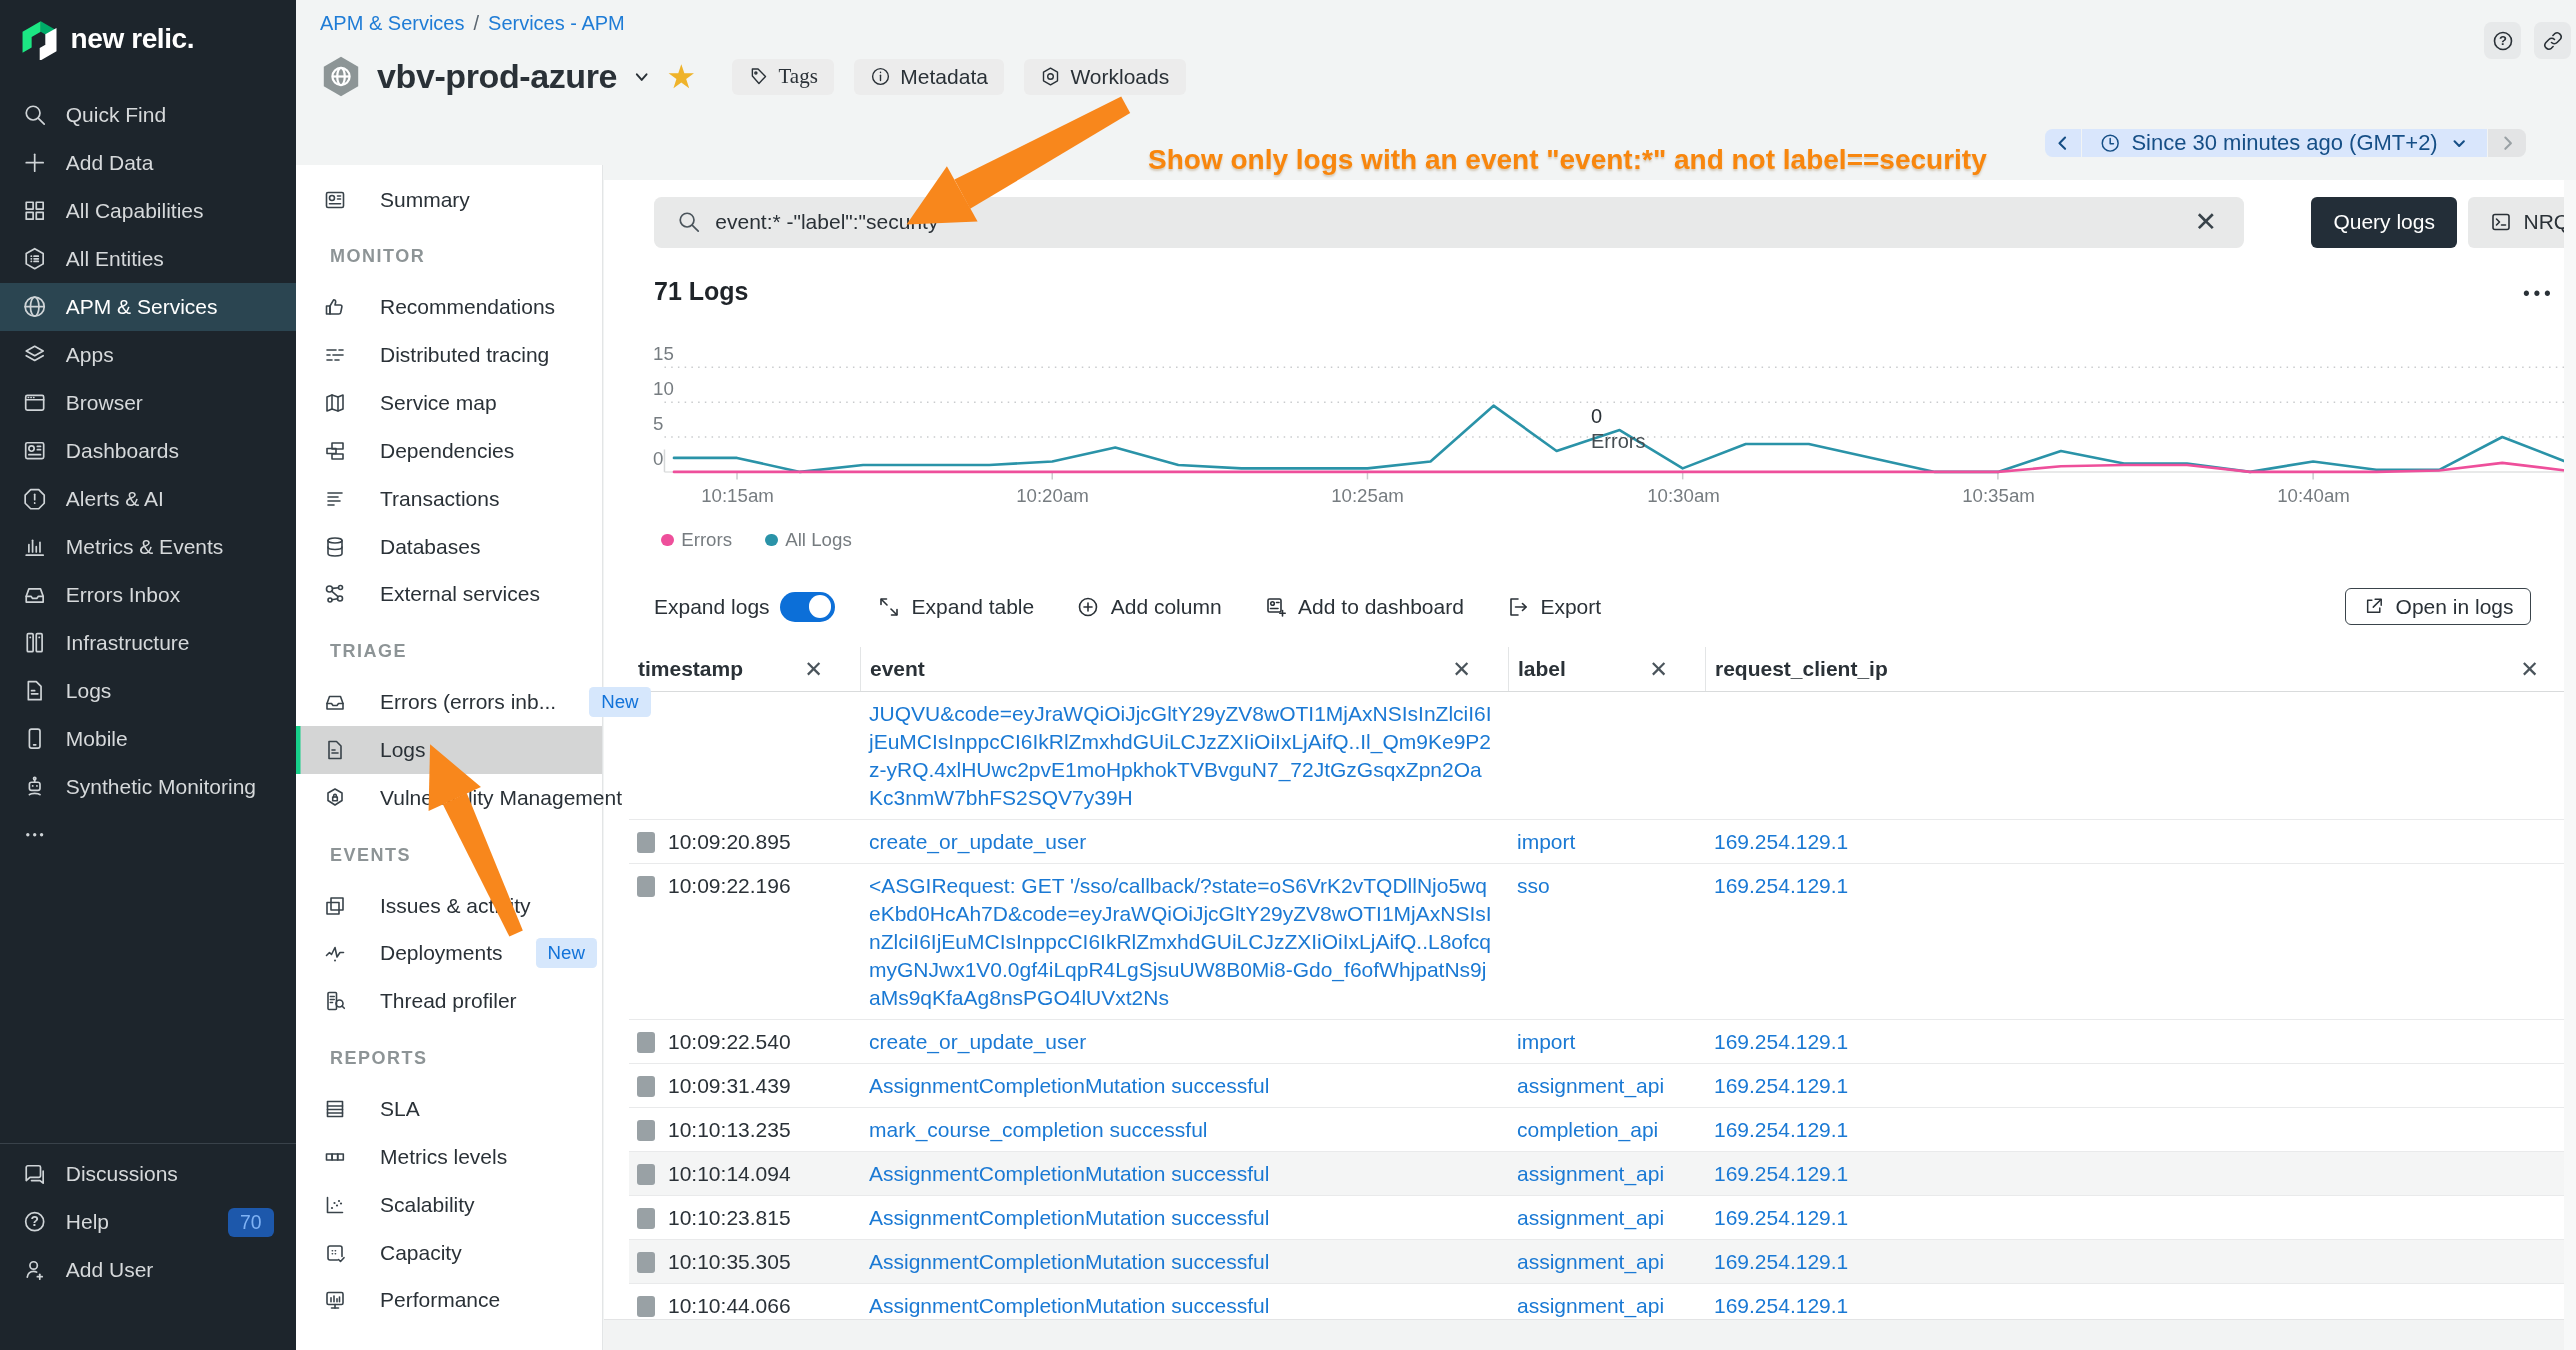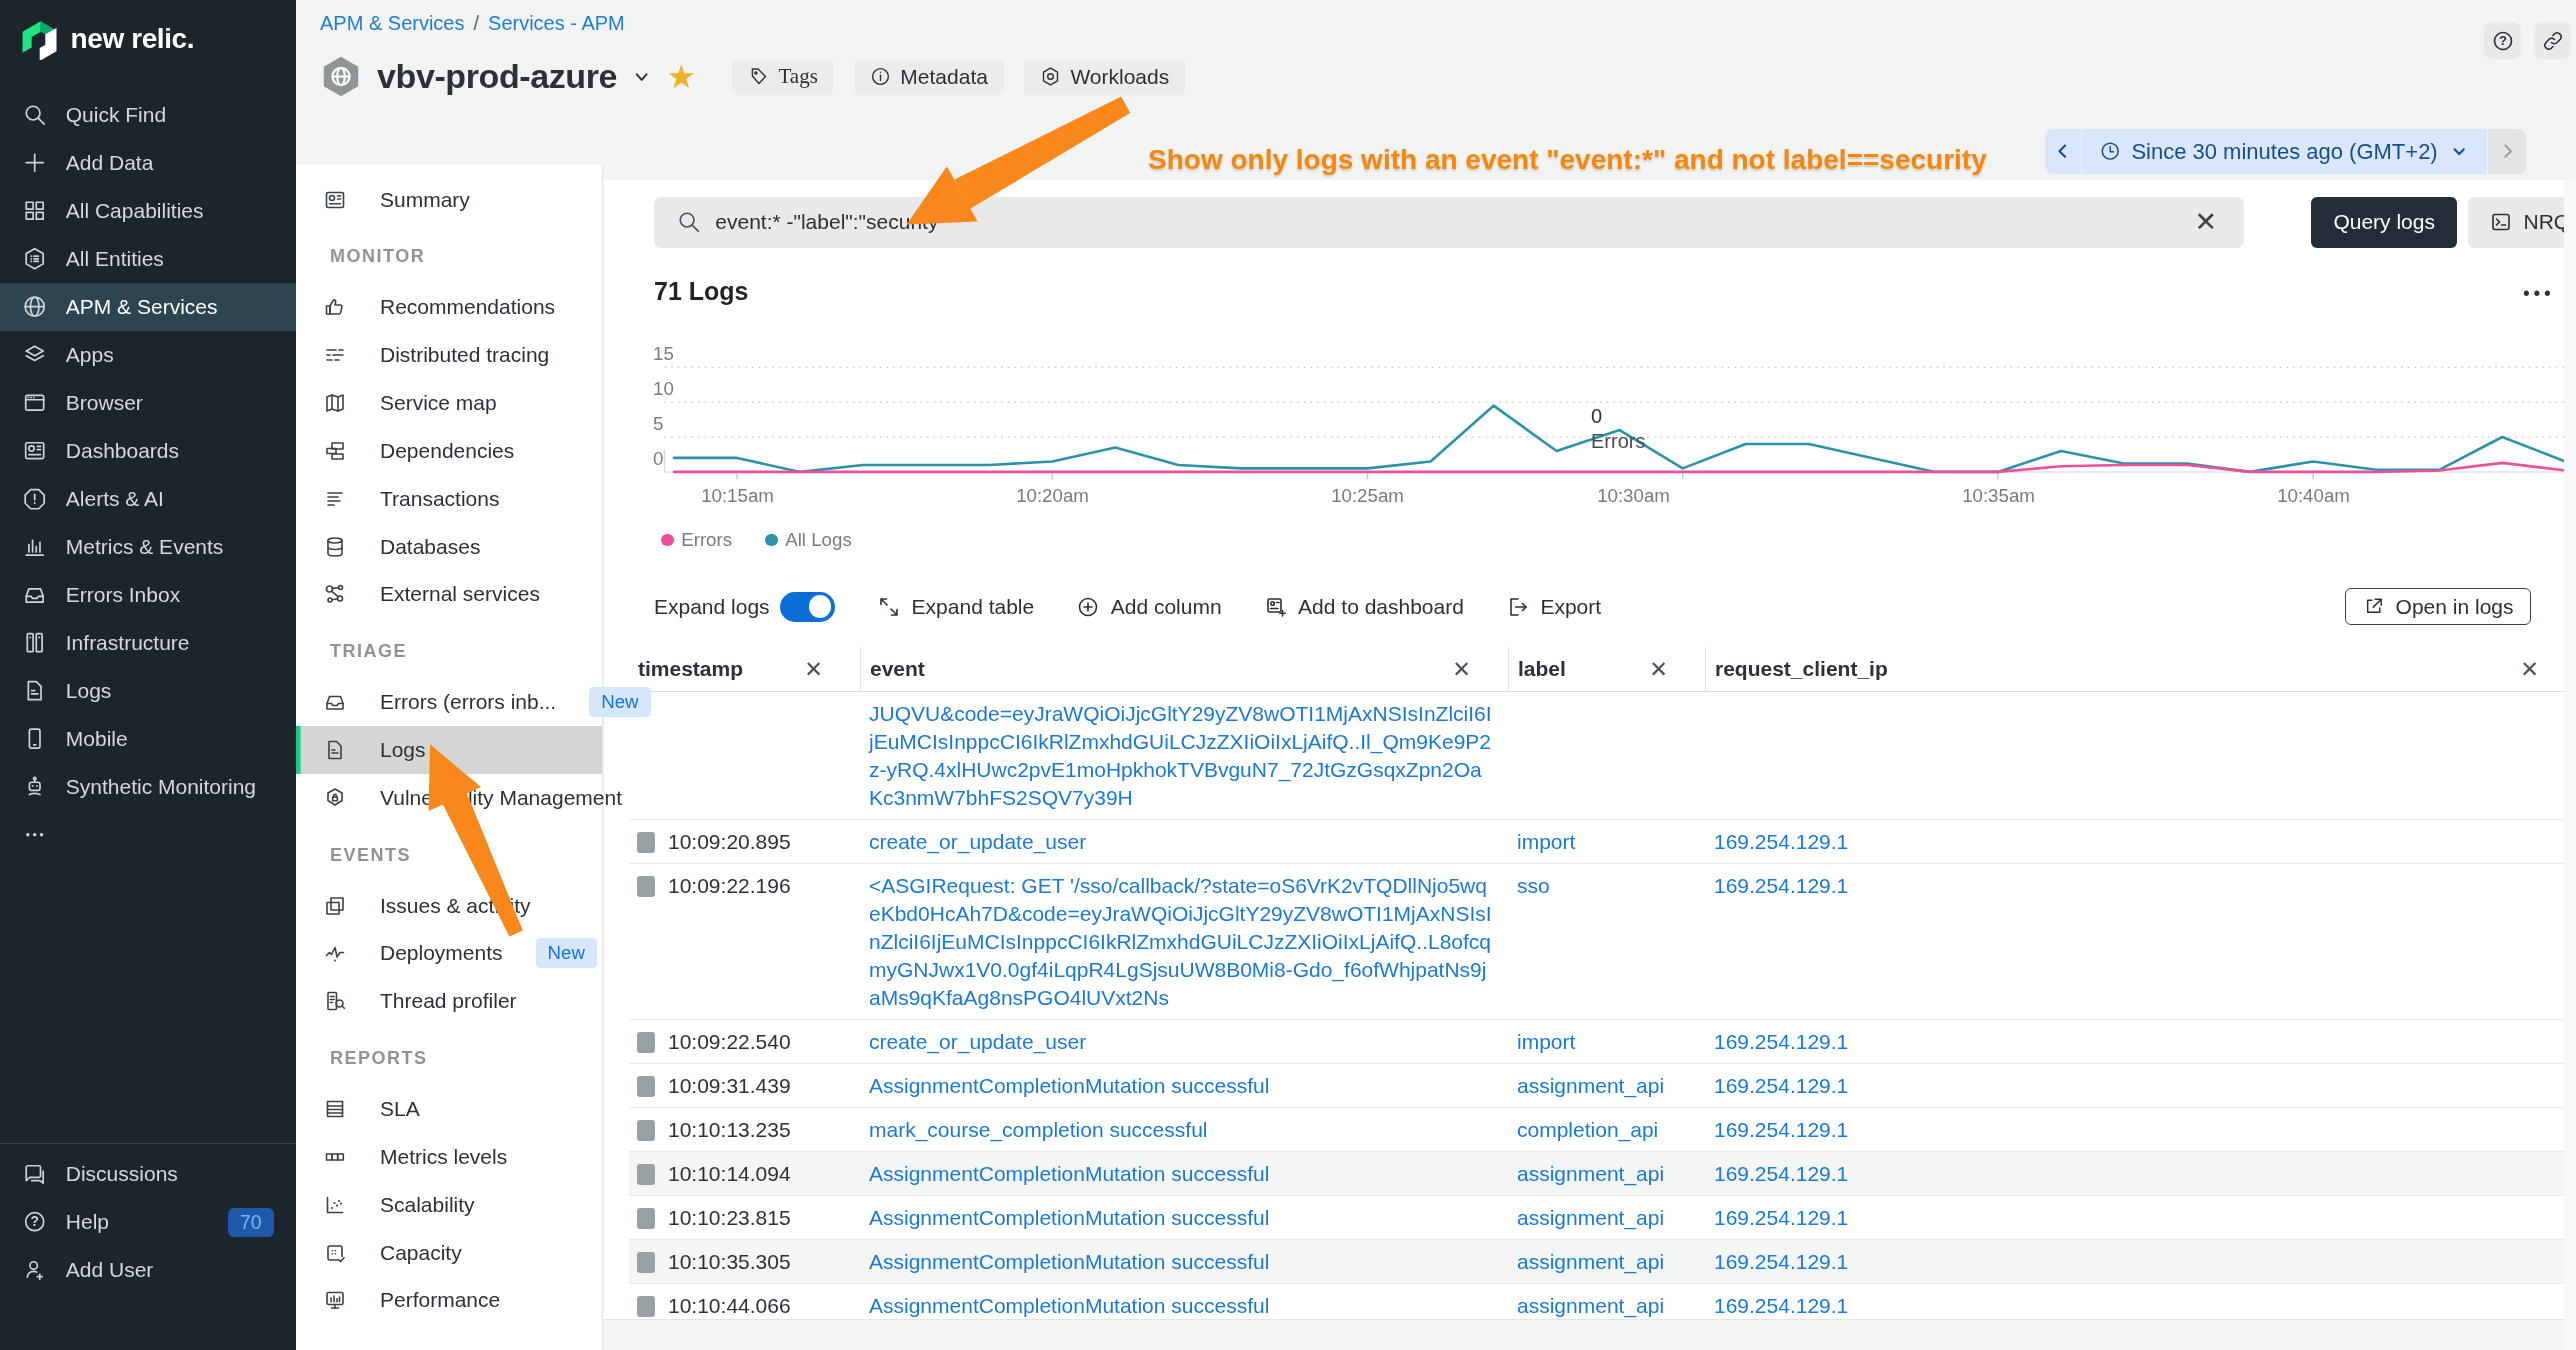--- a/index.html
+++ b/index.html
@@ -32,21 +32,21 @@
   #page-title { font-size:34px; font-weight:700; color:#2a3137; letter-spacing:-0.4px; }
   #title-caret { width:19.4px; height:19.4px; color:#2a3137; }
   #fav-star { color:#efb32a; font-size:33px; line-height:33px; cursor:pointer; }
   .hbtn { display:inline-flex; align-items:center; gap:9px; background:#ececec; border-radius:6px; height:36px; padding:0 16.5px; font-size:21px; color:#2a3137; cursor:pointer; margin-left:4.5px; }
   .hbtn .ic { width:21px; height:21px; color:#2a3137; }
   #annotation { position:absolute; left:852px; top:144px; font-size:28px; font-weight:700; color:#f8860d; text-shadow:0 1.5px 2.2px rgba(120,70,0,.25); white-space:nowrap; z-index:12; }
   .corner-btn { position:absolute; top:22.4px; width:37px; height:37px; background:#e7e9ea; border-radius:7.5px; display:flex; align-items:center; justify-content:center; cursor:pointer; }
   .corner-btn .ic { width:24px; height:24px; color:#2a3137; }
   #help-btn { left:2188px; }
   #link-btn { left:2238px; }
-  #time-picker { position:absolute; left:1749px; top:129px; height:45px; display:flex; border-radius:7.5px; overflow:hidden; font-size:22px; }
+  #time-picker { position:absolute; left:1749px; top:129px; height:28px; display:flex; border-radius:7.5px; overflow:hidden; font-size:22px; }
   .tp-seg { display:flex; align-items:center; justify-content:center; background:#d9e6fc; color:#164f86; cursor:pointer; }
   #tp-back { width:37px; border-right:1.5px solid #f2f4f4; }
   #tp-main { padding:0 16.5px; gap:10.5px; }
   #tp-fwd { width:39px; background:#e3e4e5; color:#9aa1a5; border-left:1.5px solid #f2f4f4; }
   .tp-seg .ic { width:22.4px; height:22.4px; }
 
   
   #secondary-sidebar { position:absolute; left:296px; top:165px; width:307px; bottom:0; background:#fff; border-right:1.5px solid #e3e5e6; z-index:4; }
   .s-head { position:absolute; left:34px; height:30px; display:flex; align-items:center; font-size:18px; font-weight:700; letter-spacing:1.5px; color:#8d9496; }
   .s-item { position:absolute; left:0; right:0; height:48px; display:flex; align-items:center; gap:33px; padding:0 18px 0 27px; font-size:21px; color:#2a3137; cursor:pointer; white-space:nowrap; }
@@ -588,21 +588,21 @@
           <polyline points="26.7,141.3 111.0,141.3 195.3,160.0 279.6,150.7 363.9,150.7 448.2,150.7 532.5,146.0 616.8,127.3 701.1,150.7 785.4,155.3 869.7,155.3 954.0,155.3 1038.3,146.0 1122.6,71.4 1206.9,132.0 1291.2,104.0 1375.5,155.3 1459.8,122.7 1544.1,122.7 1628.4,141.3 1712.7,160.0 1797.0,160.0 1881.3,132.0 1965.6,148.8 2049.9,148.8 2134.2,160.0 2218.5,146.0 2302.8,157.2 2387.1,157.2 2471.4,113.3 2555.7,146.0" fill="none" stroke="#2a93a8" stroke-width="3.5" stroke-linejoin="round" stroke-linecap="round"></polyline>
           <polyline points="26.7,160.0 111.0,160.0 195.3,160.0 279.6,160.0 363.9,160.0 448.2,160.0 532.5,160.0 616.8,160.0 701.1,160.0 785.4,160.0 869.7,160.0 954.0,160.0 1038.3,160.0 1122.6,160.0 1206.9,160.0 1291.2,160.0 1375.5,160.0 1459.8,160.0 1544.1,160.0 1628.4,160.0 1712.7,160.0 1797.0,160.0 1881.3,152.5 1965.6,150.7 2049.9,150.7 2134.2,160.0 2218.5,160.0 2302.8,160.0 2387.1,158.1 2471.4,147.9 2555.7,158.1" fill="none" stroke="#ee4f9b" stroke-width="3.5" stroke-linejoin="round" stroke-linecap="round"></polyline>
         </svg>
         <div class="ylab" style="top: 163px;">15</div>
         <div class="ylab" style="top: 198px;">10</div>
         <div class="ylab" style="top: 233px;">5</div>
         <div class="ylab" style="top: 268px;">0</div>
         <div class="xlab" style="left: 81px; top: 305px;">10:15am</div>
         <div class="xlab" style="left: 396px; top: 305px;">10:20am</div>
         <div class="xlab" style="left: 711px; top: 305px;">10:25am</div>
-        <div class="xlab" style="left: 977px; top: 305px; text-align: center;">10:30am</div>
+        <div class="xlab" style="left: 1027px; top: 305px; text-align: center;">10:30am</div>
         <div class="xlab" style="left: 1342px; top: 305px;">10:35am</div>
         <div class="xlab" style="left: 1657px; top: 305px;">10:40am</div>
       </div>
     <div id="chart-note">
       <div>0</div>
       <div class="nl">Errors</div>
     </div>
     <div id="legend">
         <div class="leg-item">
           <span class="leg-dot" style="background: rgb(238, 79, 155);"></span>

